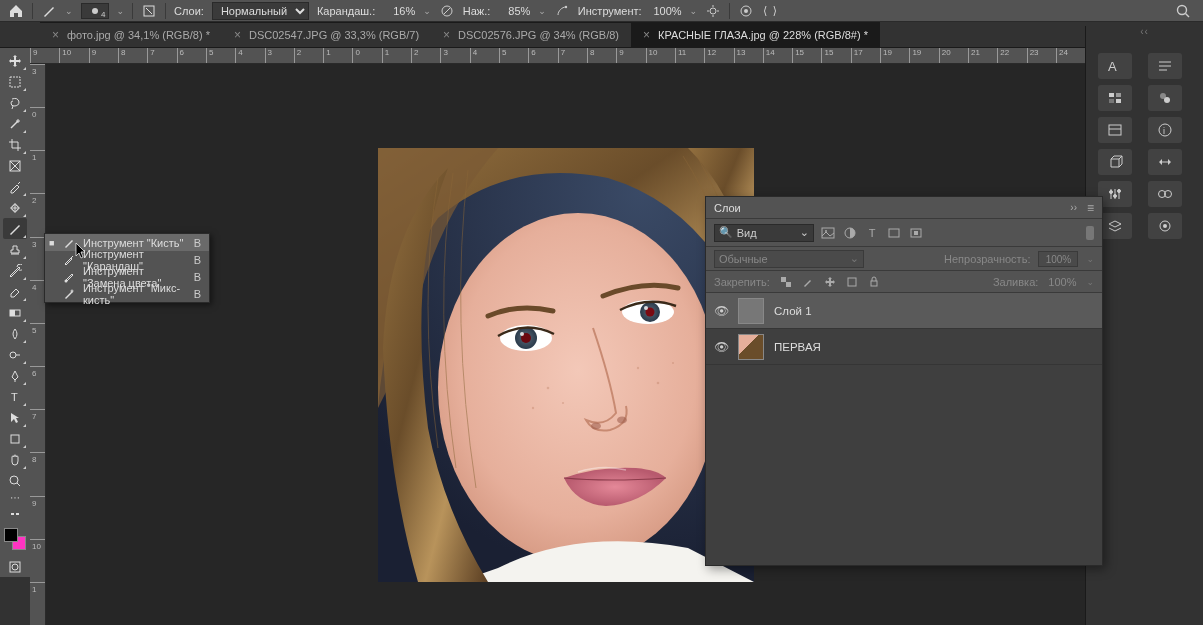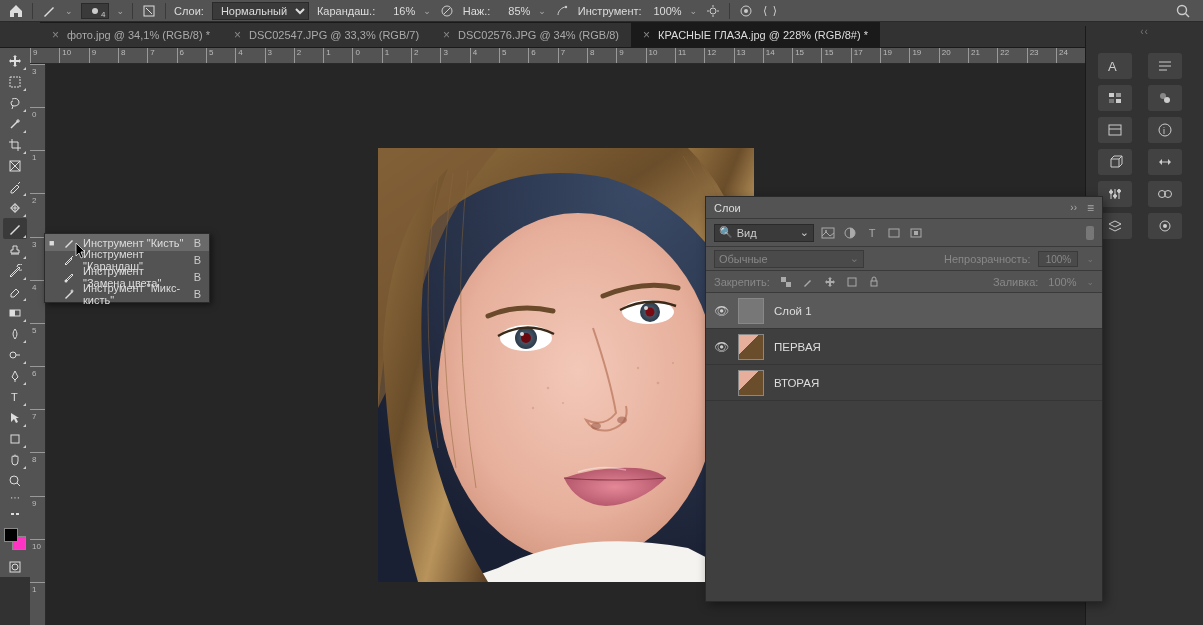--- a/index.html
+++ b/index.html
@@ -701,20 +701,15 @@
     <div class="layer sel">
       <span class="eye">👁</span>
       <div class="thumb checker"></div>
       <span class="name">Слой 1</span>
     </div>
     <div class="layer">
       <span class="eye">👁</span>
       <div class="thumb" style="background:linear-gradient(135deg,#e6af9b 40%,#6a4d2a 40%)"></div>
       <span class="name">ПЕРВАЯ</span>
     </div>
-    <div class="layer">
-      <span class="eye"></span>
-      <div class="thumb" style="background:linear-gradient(135deg,#e6af9b 40%,#6a4d2a 40%)"></div>
-      <span class="name">ВТОРАЯ</span>
-    </div>
     <div style="height:200px"></div>
   </div>
 </div>
 
 </body></html>

